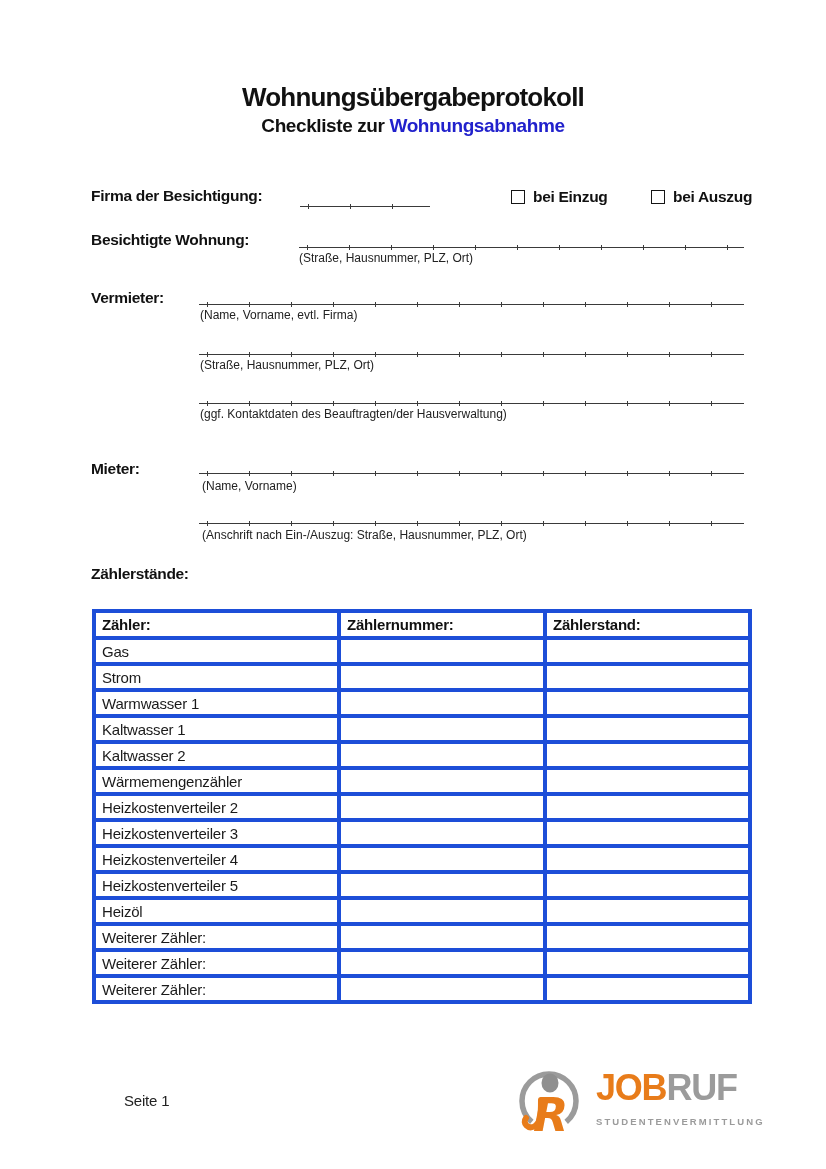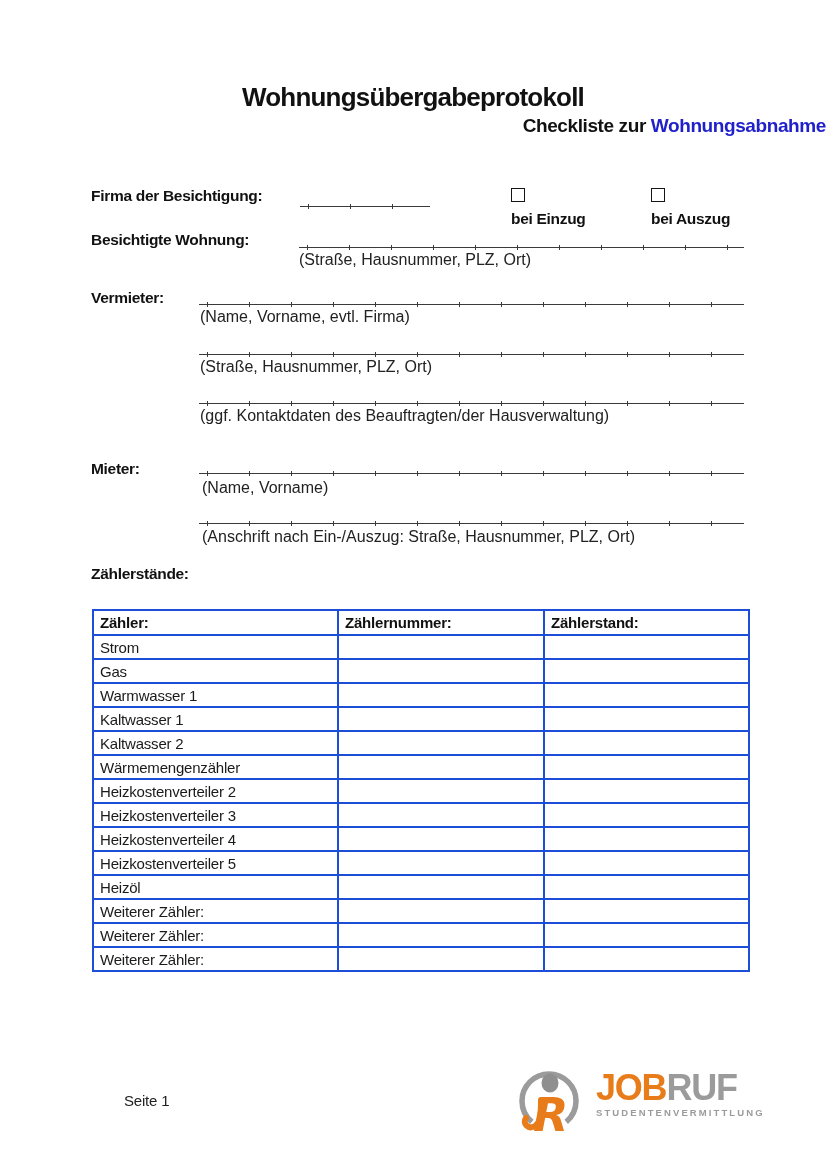--- a/index.html
+++ b/index.html
@@ -12,55 +12,55 @@
     color:#1a1a1a;
     overflow:hidden;
   }
   .title{
     position:absolute;top:82px;left:0;width:100%;
     text-align:center;font-size:26px;font-weight:bold;
     letter-spacing:-0.8px;color:#111;
   }
   .subtitle{
     position:absolute;top:115px;left:0;width:100%;
-    text-align:right;font-size:19px;font-weight:bold;
+    text-align:center;font-size:19px;font-weight:bold;
     letter-spacing:-0.4px;color:#111;
   }
   .subtitle .blue{color:#2121CC;}
   .lbl{
     position:absolute;left:91px;
     font-size:15.5px;font-weight:bold;letter-spacing:-0.3px;color:#111;
     white-space:nowrap;
   }
   .blank{
     position:absolute;height:17px;
     border-bottom:1.5px solid #3a3a3a;
   }
   .blank::after{
     content:"";position:absolute;left:8px;right:4px;bottom:-3px;height:5px;
     background:repeating-linear-gradient(90deg,#3a3a3a 0 1.3px,transparent 1.3px 42px);
   }
   .hint{
-    position:absolute;font-size:16px;color:#222;white-space:nowrap;
-  }
-  .cbrow{position:absolute;display:flex;align-items:flex-start;gap:8px;flex-direction:column;}
+    position:absolute;font-size:12px;color:#222;white-space:nowrap;
+  }
+  .cbrow{position:absolute;display:flex;align-items:center;gap:8px;}
   .cb{
     display:inline-block;width:12px;height:12px;
     border:1.7px solid #141414;background:#fff;flex:0 0 auto;
   }
   .cblbl{font-size:15.5px;font-weight:bold;letter-spacing:-0.3px;color:#111;white-space:nowrap;}
   table.meters{
     position:absolute;left:92px;top:609px;width:656px;
     border-collapse:collapse;table-layout:fixed;
   }
   table.meters col.c1{width:245px;}
   table.meters col.c2{width:206px;}
   table.meters col.c3{width:205px;}
   table.meters th, table.meters td{
-    border:2px solid #1d4ed8;
+    border:4px solid #1d4ed8;
     font-size:15px;letter-spacing:-0.2px;
     padding:1px 6px;overflow:hidden;white-space:nowrap;
   }
   table.meters th{
     text-align:left;font-weight:bold;height:21px;color:#111;
   }
   table.meters td{height:20px;color:#1a1a1a;}
   .footer-page{
     position:absolute;left:88px;top:1092px;
     font-size:15px;color:#222;letter-spacing:-0.2px;margin-left:36px;
@@ -70,21 +70,21 @@
   }
   .logo-icon{position:absolute;left:0;top:0;}
   .logo-text{position:absolute;left:80px;top:2px;}
   .logo-word{
     font-size:36px;font-weight:bold;letter-spacing:-1.2px;line-height:1;
     white-space:nowrap;
   }
   .logo-word .job{color:#E87C1A;}
   .logo-word .ruf{color:#9B9B9B;}
   .logo-tag{
-    margin-top:1px;font-size:9.5px;font-weight:bold;
+    margin-top:10px;font-size:9.5px;font-weight:bold;
     letter-spacing:2.1px;color:#9B9B9B;white-space:nowrap;
   }
 </style>
 </head>
 <body>
 
 <div class="page">
 
   <div class="title">Wohnungsübergabeprotokoll</div>
   <div class="subtitle">
@@ -130,26 +130,26 @@
       </colgroup>
     <thead>
       <tr>
         <th>Zähler:</th>
         <th>Zählernummer:</th>
         <th>Zählerstand:</th>
       </tr>
     </thead>
     <tbody>
       <tr>
+          <td>Gas</td>
+          <td></td>
+          <td></td>
+        </tr>
+      <tr>
           <td>Strom</td>
-          <td></td>
-          <td></td>
-        </tr>
-      <tr>
-          <td>Gas</td>
           <td></td>
           <td></td>
         </tr>
       <tr>
           <td>Warmwasser 1</td>
           <td></td>
           <td></td>
         </tr>
       <tr>
           <td>Kaltwasser 1</td>

